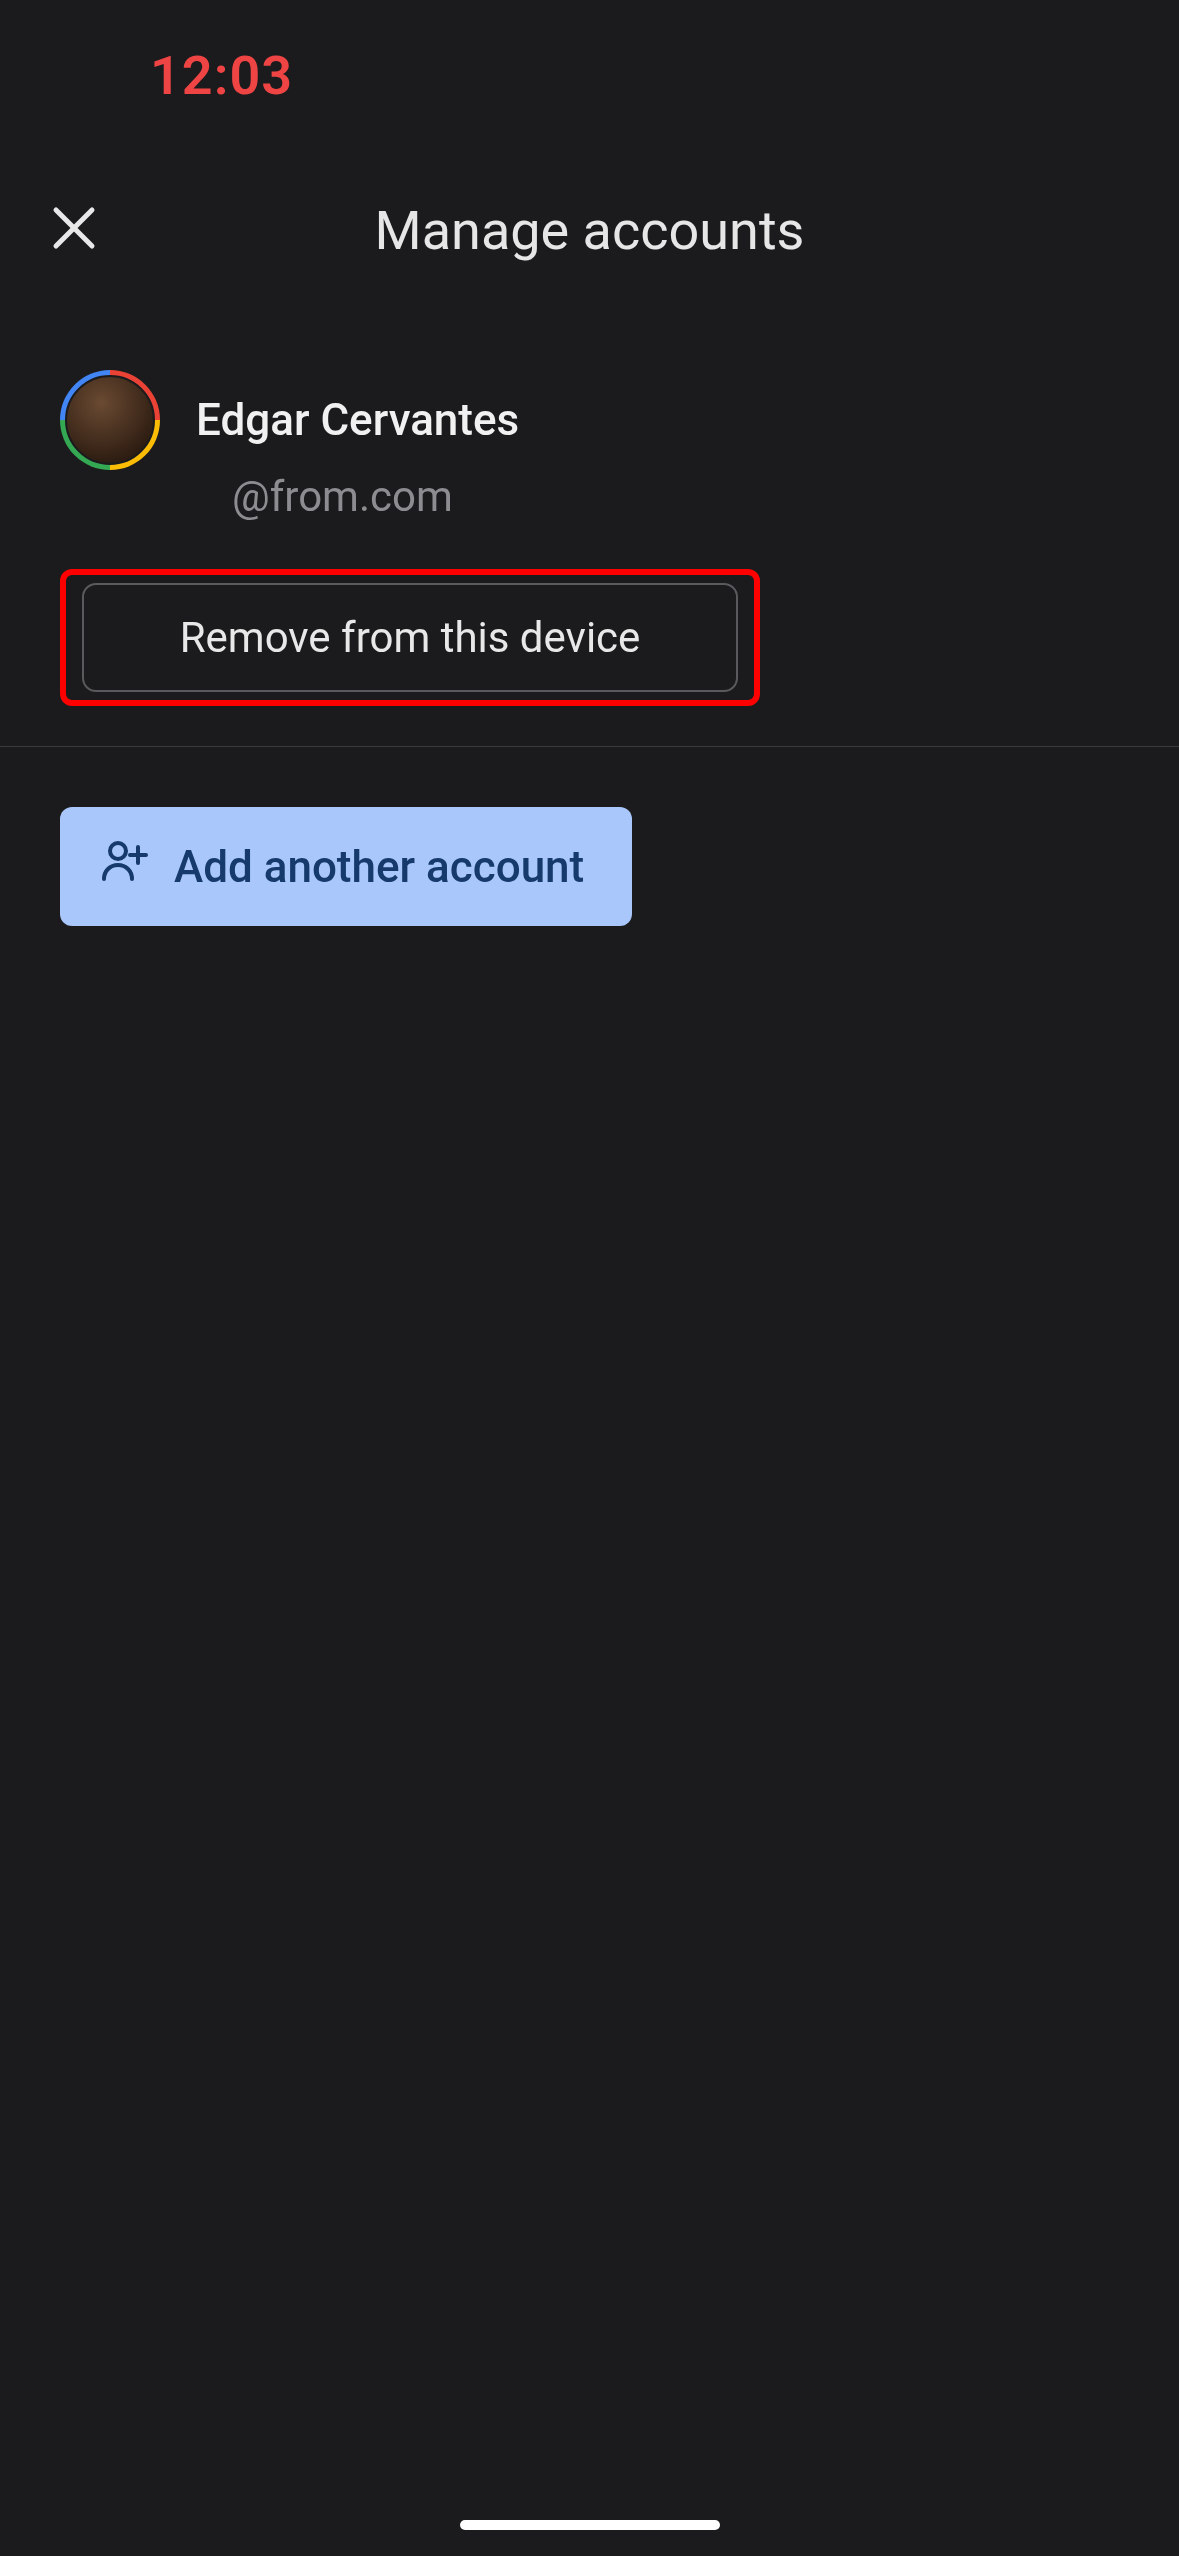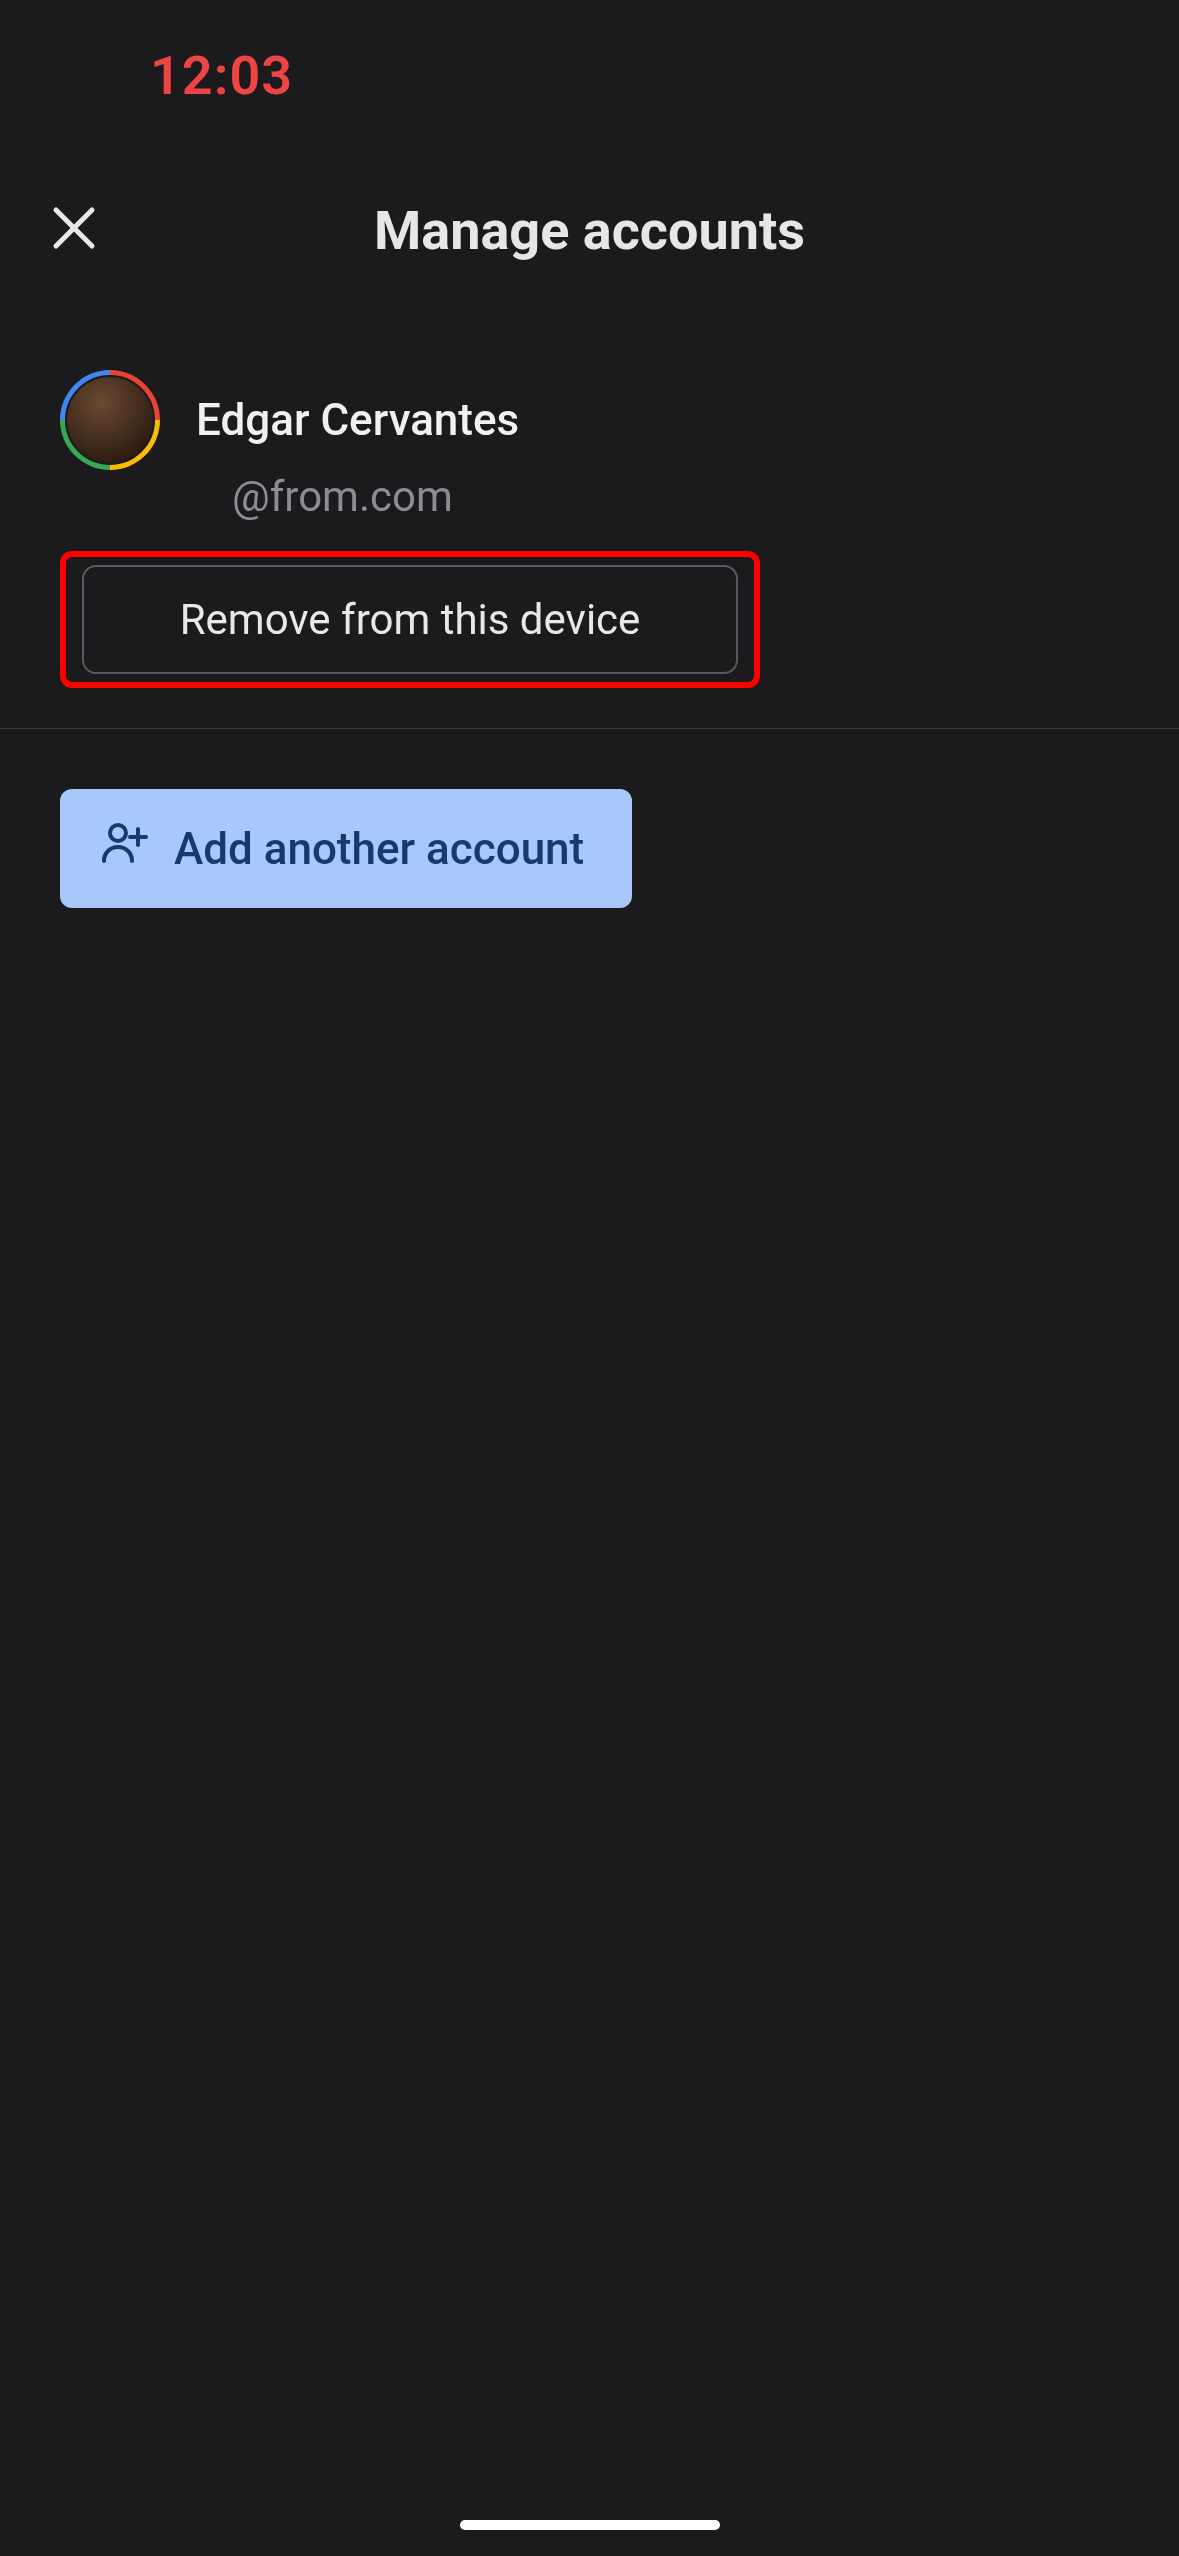--- a/index.html
+++ b/index.html
@@ -75,21 +75,21 @@
     .close-btn {
       position: absolute;
       left: 44px;
       top: 50%;
       transform: translateY(-50%);
       width: 60px; height: 60px;
       display: flex; align-items: center; justify-content: center;
     }
     .header-title {
       font-size: 54px;
-      font-weight: 700;
+      font-weight: 400;
       color: #e6e6e6;
     }
 
     
     .account-section {
       padding: 50px 60px 40px 60px;
       border-bottom: 1px solid #3a3a3d;
     }
     .account-row {
       display: flex;
@@ -112,21 +112,21 @@
     .account-text { display: flex; flex-direction: column; }
     .account-name {
       font-size: 44px;
       font-weight: 500;
       color: #f1f1f1;
       line-height: 1.1;
     }
     .email-line { padding-left: 172px; margin-top: 2px; font-size: 42px; color:#8d8d91; }
 
     .highlight-box {
-      margin-top: 30px;
+      margin-top: 48px;
       border: 6px solid #ff0000;
       border-radius: 12px;
       padding: 8px 16px;
       width: 700px;
     }
     .remove-btn {
       width: 100%;
       border: 2px solid #5a5a5e;
       border-radius: 14px;
       background: transparent;

